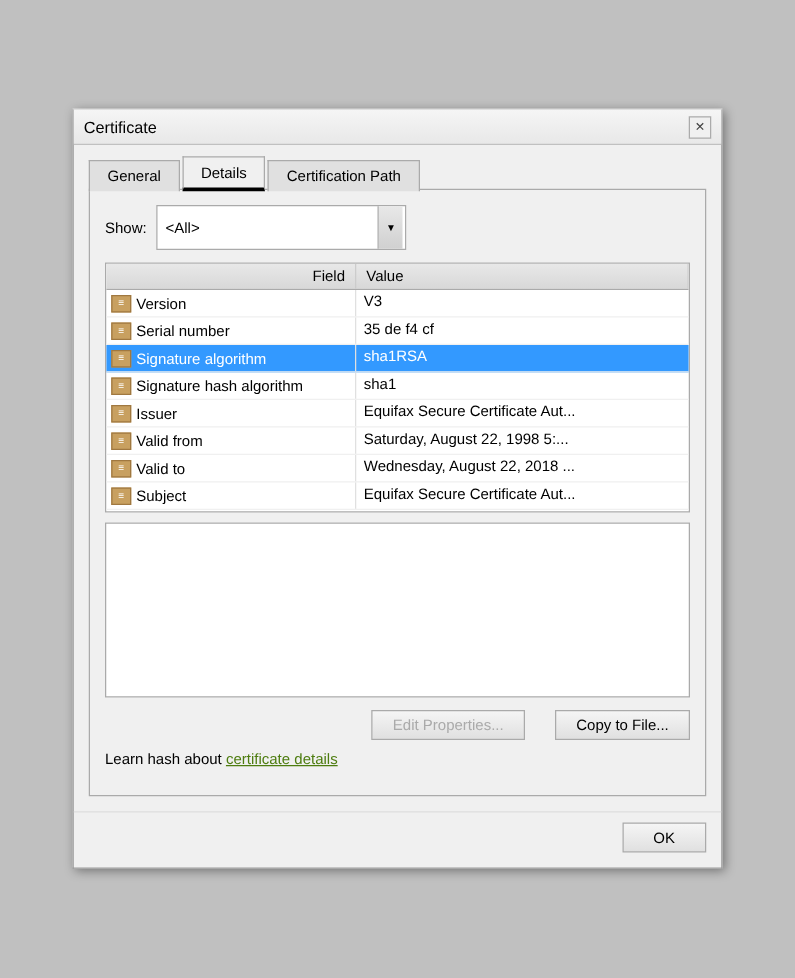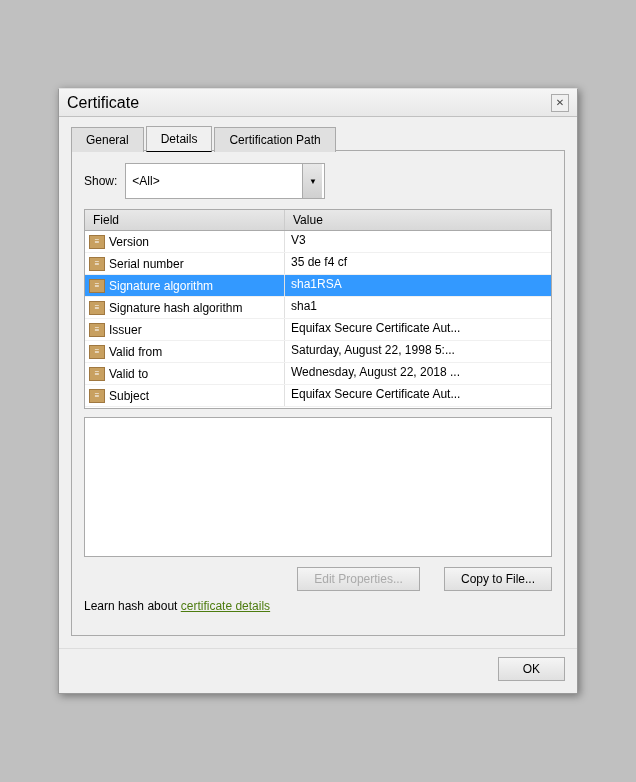--- a/index.html
+++ b/index.html
@@ -30,21 +30,21 @@
       background: linear-gradient(to bottom, #f5f5f5, #e8e8e8);
       border-bottom: 1px solid #c0c0c0;
       padding: 6px 8px;
       display: flex;
       align-items: center;
       justify-content: space-between;
       height: 28px;
     }
 
     .title-bar-text {
-      font-size: 16px;
+      font-size: 13px;
       font-weight: normal;
       color: #000;
     }
 
     .close-btn {
       width: 18px;
       height: 18px;
       background: #f0f0f0;
       border: 1px solid #ababab;
       display: flex;
@@ -78,21 +78,21 @@
       font-size: 12px;
       margin-right: 2px;
       border-bottom: none;
       position: relative;
       top: 1px;
       color: #000;
     }
 
     .tab.active {
       background: #f0f0f0;
-      border-bottom: 1px solid #000000;
+      border-bottom: 3px solid #000000;
       z-index: 1;
       font-weight: normal;
     }
 
     .tab-content {
       border: 1px solid #aaa;
       background: #f0f0f0;
       padding: 12px;
       flex: 1;
       display: flex;
@@ -157,21 +157,21 @@
     }
 
     .table-header-cell {
       padding: 3px 8px;
       font-size: 12px;
       font-weight: normal;
       color: #000;
       border-right: 1px solid #ccc;
     }
 
-    .col-field { width: 200px; }
+    .col-field { width: 200px; text-align: right; }
     .col-value { flex: 1; }
 
     .table-body {
       flex: 1;
       overflow-y: scroll;
       position: relative;
     }
 
     .table-row {
       display: flex;

